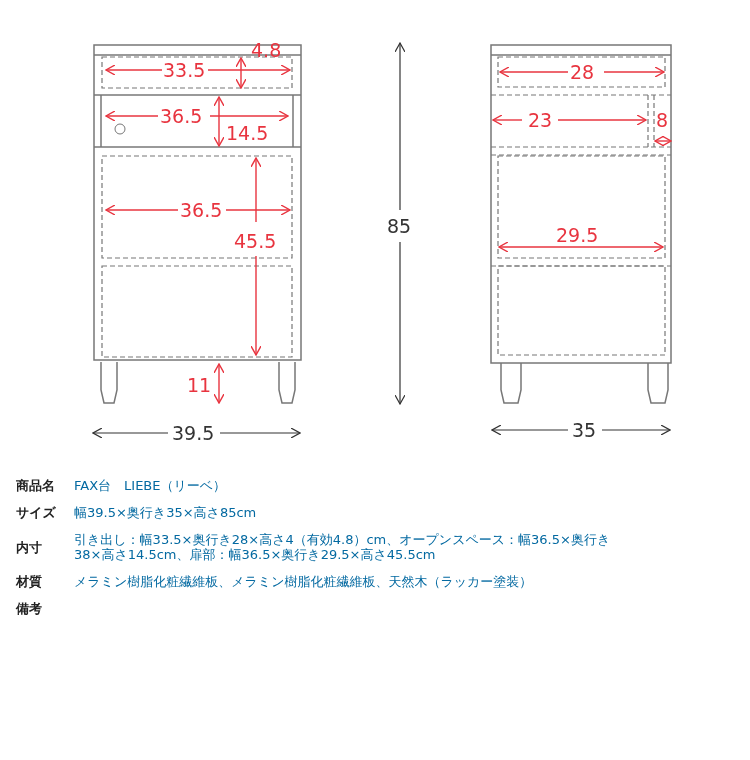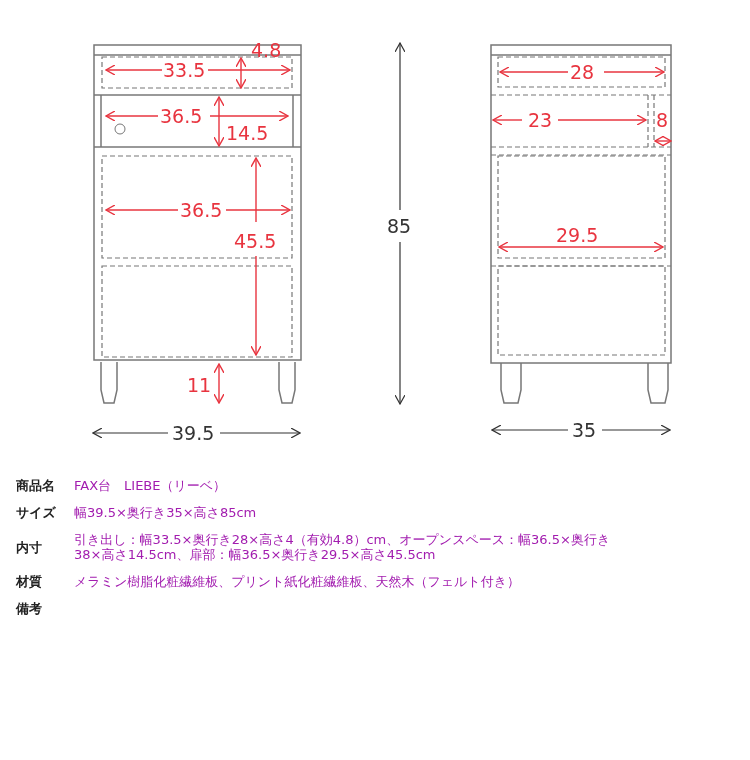--- a/index.html
+++ b/index.html
@@ -4,21 +4,21 @@
   <style>
     html, body { margin: 0; padding: 0; background: #ffffff; }
     body { width: 750px; height: 760px; position: relative; overflow: hidden;
            font-family: "DejaVu Sans", "Liberation Sans", sans-serif; color: #333; }
     #diagram { position: absolute; left: 0; top: 0; width: 750px; height: 460px; }
     .dim-red { fill: #e8343f; font-family: "DejaVu Sans", sans-serif; font-size: 19px; }
     .dim-black { fill: #333; font-family: "DejaVu Sans", sans-serif; font-size: 19px; }
     .specs { position: absolute; left: 16px; top: 478px; width: 720px; }
     .spec-row { display: flex; align-items: center; margin-bottom: 12px; font-size: 13px; line-height: 15px; }
     .spec-label { width: 58px; flex: 0 0 58px; font-weight: bold; color: #222; }
-    .spec-value { color: #a21caf; white-space: pre-line; }
+    .spec-value { color: #0369a1; white-space: pre-line; }
   </style>
 </head>
 <body>
 
 <svg id="diagram" viewBox="0 0 750 460" xmlns="http://www.w3.org/2000/svg">
   <defs>
     <marker id="arrR" markerWidth="10" markerHeight="10" refX="9" refY="5" orient="auto-start-reverse" markerUnits="userSpaceOnUse">
       <path d="M0,0 L9,5 L0,10" fill="none" stroke="#e8343f" stroke-width="1.4"></path>
     </marker>
     <marker id="arrK" markerWidth="10" markerHeight="10" refX="9" refY="5" orient="auto-start-reverse" markerUnits="userSpaceOnUse">
@@ -121,18 +121,18 @@
     <div class="spec-label">サイズ</div>
     <div class="spec-value">幅39.5×奥行き35×高さ85cm</div>
   </div>
   <div class="spec-row">
     <div class="spec-label">内寸</div>
     <div class="spec-value">引き出し：幅33.5×奥行き28×高さ4（有効4.8）cm、オープンスペース：幅36.5×奥行き
 38×高さ14.5cm、扉部：幅36.5×奥行き29.5×高さ45.5cm</div>
   </div>
   <div class="spec-row">
     <div class="spec-label">材質</div>
-    <div class="spec-value">メラミン樹脂化粧繊維板、プリント紙化粧繊維板、天然木（フェルト付き）</div>
+    <div class="spec-value">メラミン樹脂化粧繊維板、メラミン樹脂化粧繊維板、天然木（ラッカー塗装）</div>
   </div>
   <div class="spec-row">
     <div class="spec-label">備考</div>
   </div>
 </div>
 
 </body></html>

